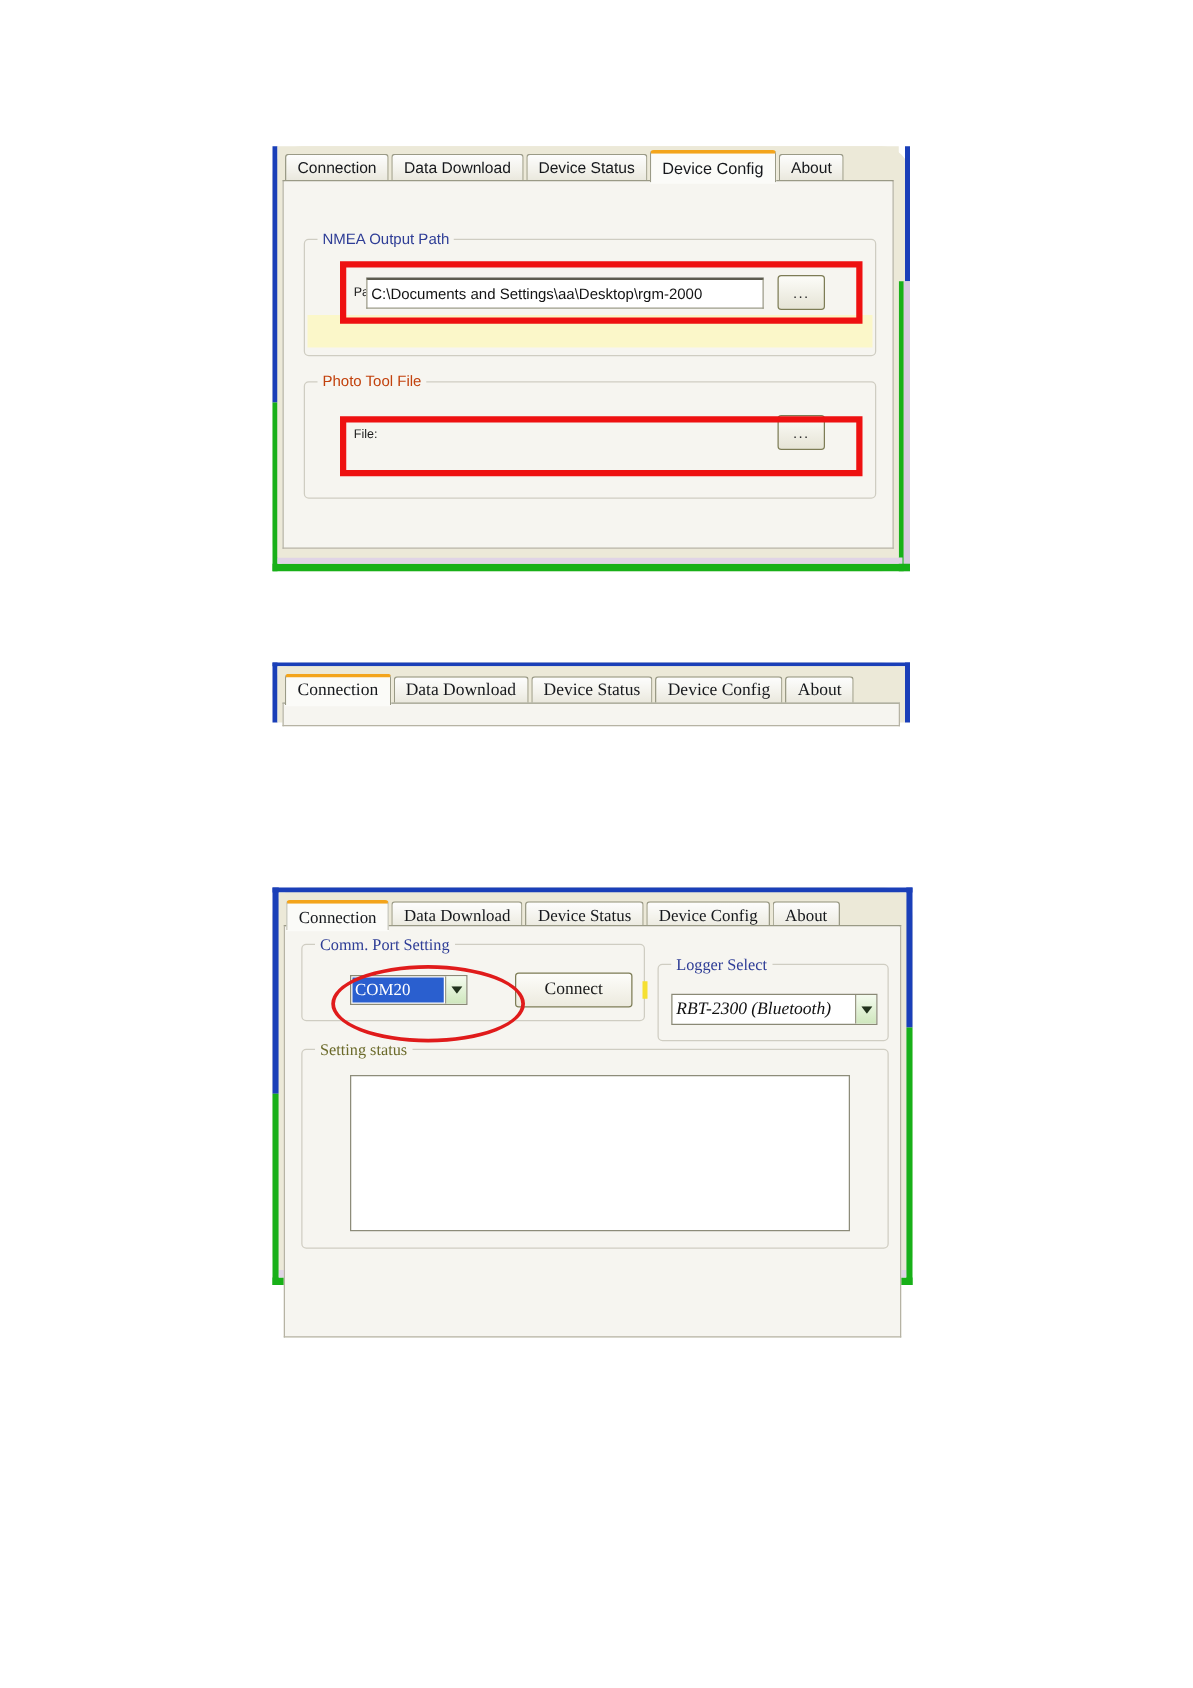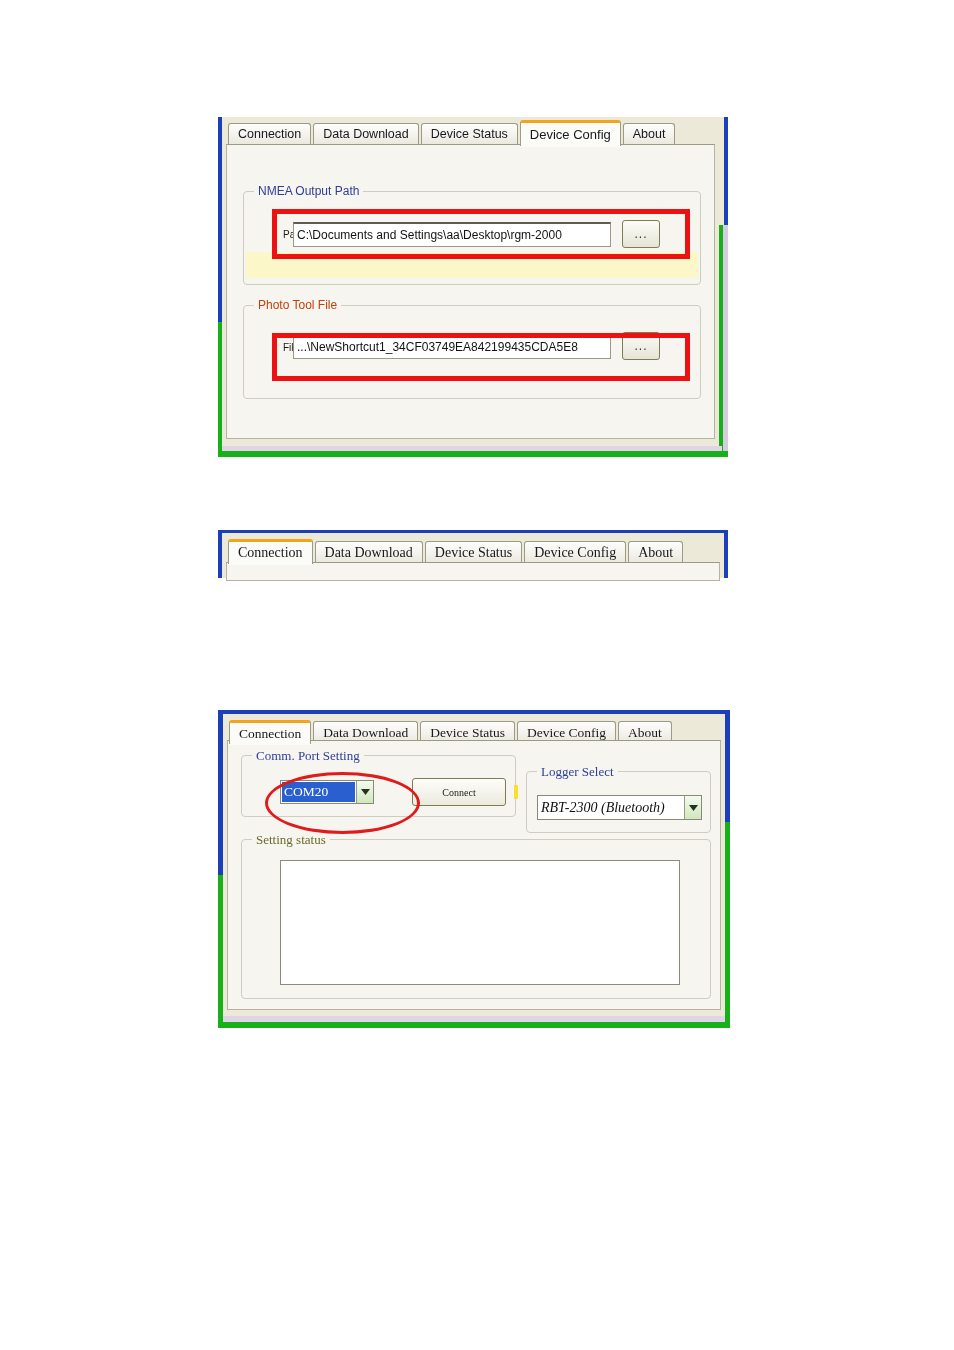--- a/index.html
+++ b/index.html
@@ -9,20 +9,21 @@
     background: #ffffff;
     font-family: "Liberation Sans", sans-serif;
     overflow: hidden;
   }
   .page { position: relative; width: 954px; height: 1350px; background:#fff; }
 
   
   .win {
     position: absolute;
     background: #ece9d8;
+    border-radius: 23px;
   }
   .win-inner {
     position: absolute;
     inset: 0;
     background: #ece9d8;
   }
   
   .edge { position: absolute; }
 
   
@@ -233,23 +234,20 @@
           </div>
 
           <div class="yellowband" style="left:2px; top:60px; width:452px; height:26px;"></div>
         </div>
 
         <div class="group" style="left:16px; top:160px; width:458px; height:94px;">
           <div class="glabel olive">Photo Tool File</div>
 
           <div class="fieldlabel" style="left:11px; top:36px;">File:</div>
 
-          <div class="textbox" style="left:49px; top:28px; width:318px; height:25px; border-color:#9b9a87; border-top:2px solid #5d5c50;">
-            <span>...\NewShortcut1_34CF03749EA842199435CDA5E8</span>
-          </div>
 
           <div class="browsebtn" style="left:378px; top:26px; width:38px; height:28px;">
             <span>...</span>
           </div>
         </div>
 
       </div>
     </div>
 
     <div class="redbox" style="left:54px; top:92px; width:418px; height:50px;"></div>
@@ -297,35 +295,35 @@
         <div class="tab serif" style="font-size:13.5px;">
           <span>Data Download</span></div>
         <div class="tab serif" style="font-size:13.5px;">
           <span>Device Status</span></div>
         <div class="tab serif" style="font-size:13.5px;">
           <span>Device Config</span></div>
         <div class="tab serif" style="font-size:13.5px;">
           <span>About</span></div>
       </div>
 
-      <div class="tabpage" style="top:26px; height:270px;">
+      <div class="tabpage" style="top:26px; height:330px;">
 
         <div class="group" style="left:13px; top:14px; width:275px; height:62px;">
           <div class="glabel serif" style="font-size:13px;">Comm. Port Setting</div>
 
           <div class="combo" style="left:38px; top:24px; width:94px; height:24px;">
             <div class="cval sel serif" style="font-size:13.5px;">COM20</div>
             <div class="carrow">
               <svg width="9" height="6" viewBox="0 0 9 6">
                   <path d="M0 0 L9 0 L4.5 6 Z" fill="#22331e"></path>
                 </svg>
             </div>
           </div>
 
-          <div class="pushbtn serif" style="left:170px; top:22px; width:94px; height:28px; font-size:10px;">
+          <div class="pushbtn serif" style="left:170px; top:22px; width:94px; height:28px; font-size:14px;">
             <span>Connect</span>
           </div>
 
           <div class="yellowsliver" style="left:272px; top:29px; width:4px; height:14px;"></div>
         </div>
 
         <div class="group" style="left:298px; top:30px; width:185px; height:62px;">
           <div class="glabel serif" style="font-size:13px;">Logger Select</div>
 
           <div class="combo" style="left:10px; top:23px; width:165px; height:25px;font-style:italic;">

